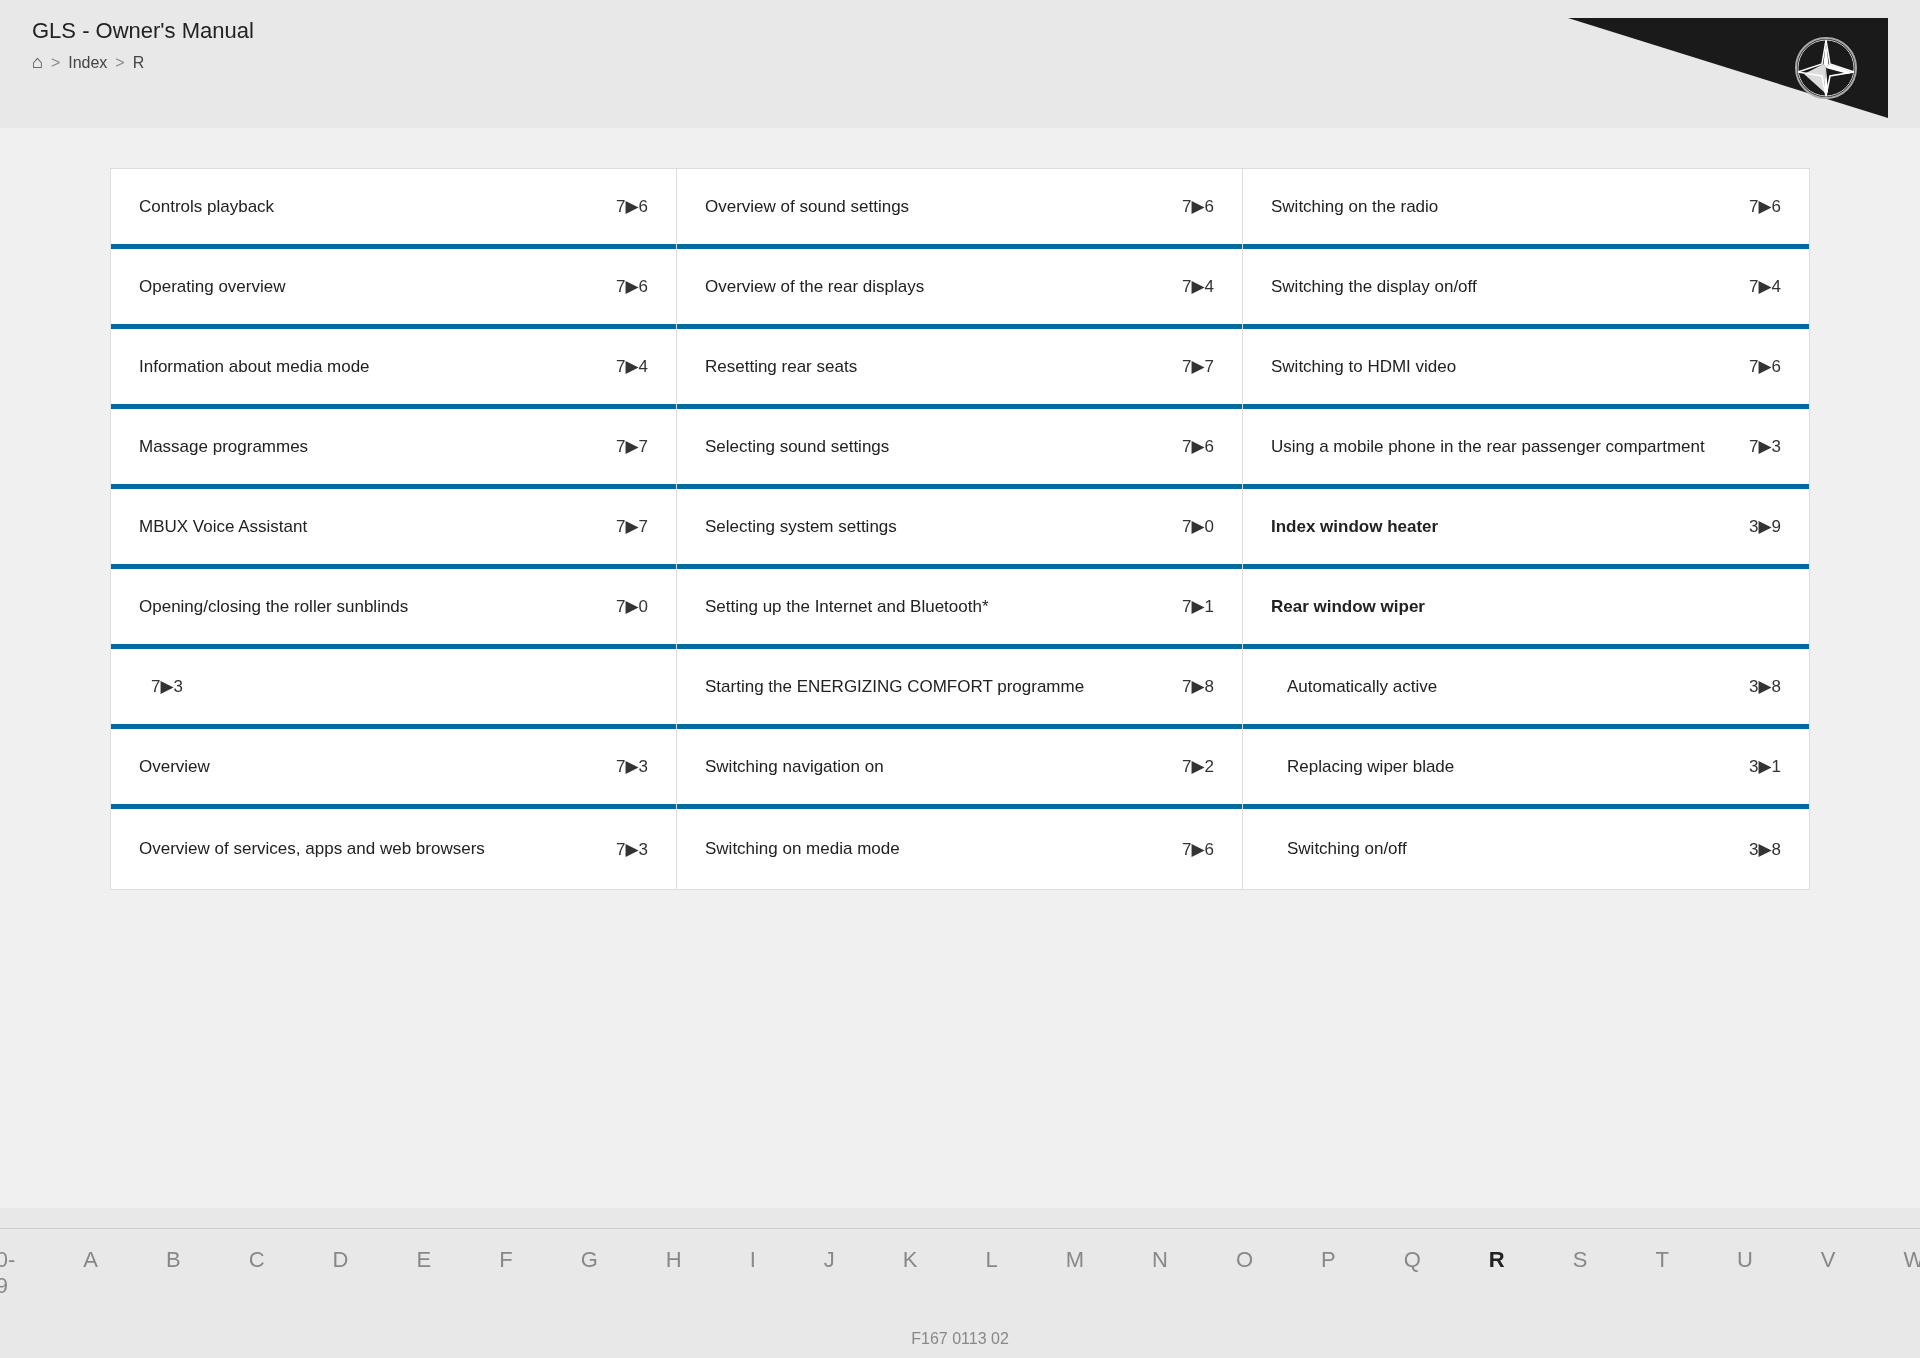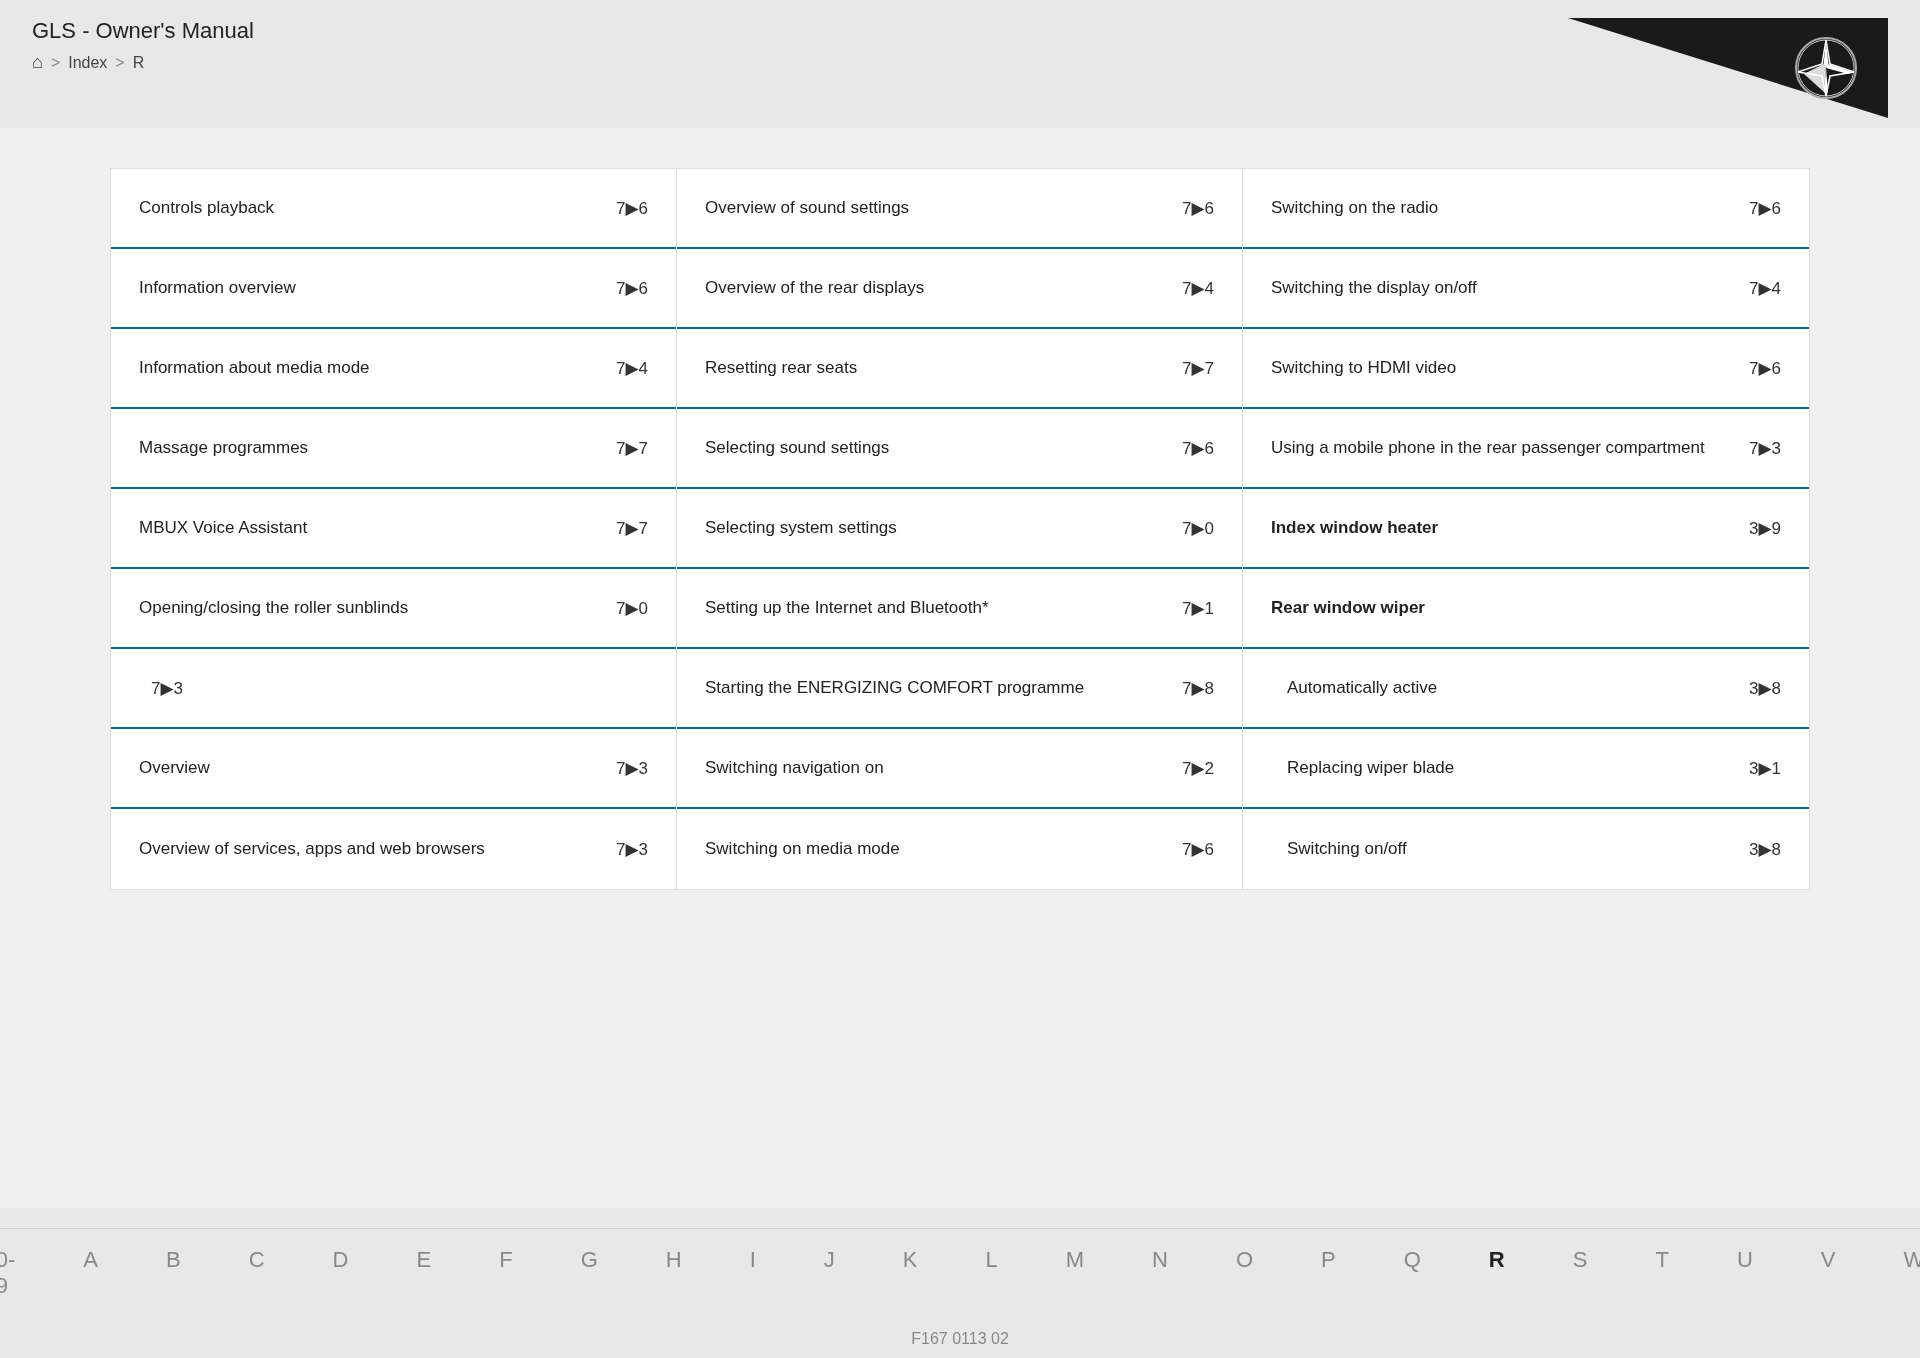--- a/index.html
+++ b/index.html
@@ -76,21 +76,21 @@
     .col {
       border-right: 1px solid #ddd;
     }
     .col:last-child { border-right: none; }
 
     .index-row {
       display: flex;
       align-items: center;
       justify-content: space-between;
       padding: 22px 28px;
-      border-bottom: 2px solid #0369a1;
+      border-bottom: 5px solid #0369a1;
       min-height: 80px;
     }
     .index-row:last-child { border-bottom: none; }
 
     .index-row-label {
       font-size: 17px;
       color: #222;
       flex: 1;
       line-height: 1.4;
     }
@@ -169,21 +169,21 @@
 
 <div class="main-content">
   <div class="index-grid" id="index-grid">
 
   <div class="col">
         <div class="index-row">
           <span class="index-row-label">Controls playback</span>
           <span class="index-row-page">7▶6</span>
         </div>
         <div class="index-row">
-          <span class="index-row-label">Information overview</span>
+          <span class="index-row-label">Operating overview</span>
           <span class="index-row-page">7▶6</span>
         </div>
         <div class="index-row">
           <span class="index-row-label">Information about media mode</span>
           <span class="index-row-page">7▶4</span>
         </div>
         <div class="index-row">
           <span class="index-row-label">Massage programmes</span>
           <span class="index-row-page">7▶7</span>
         </div>

